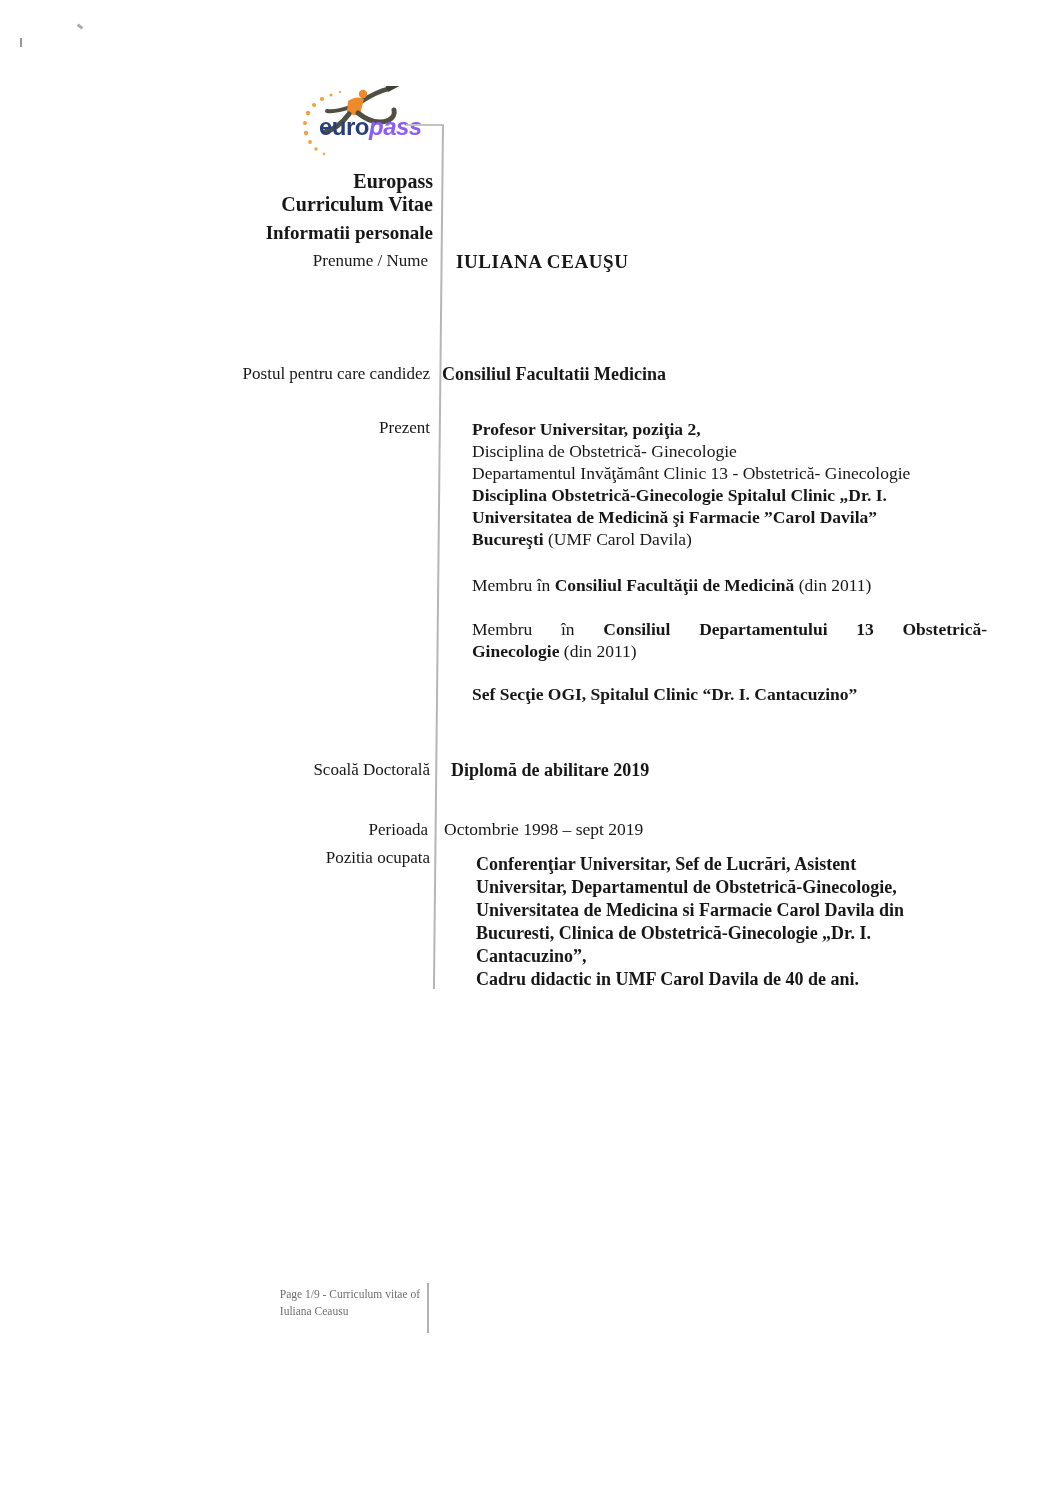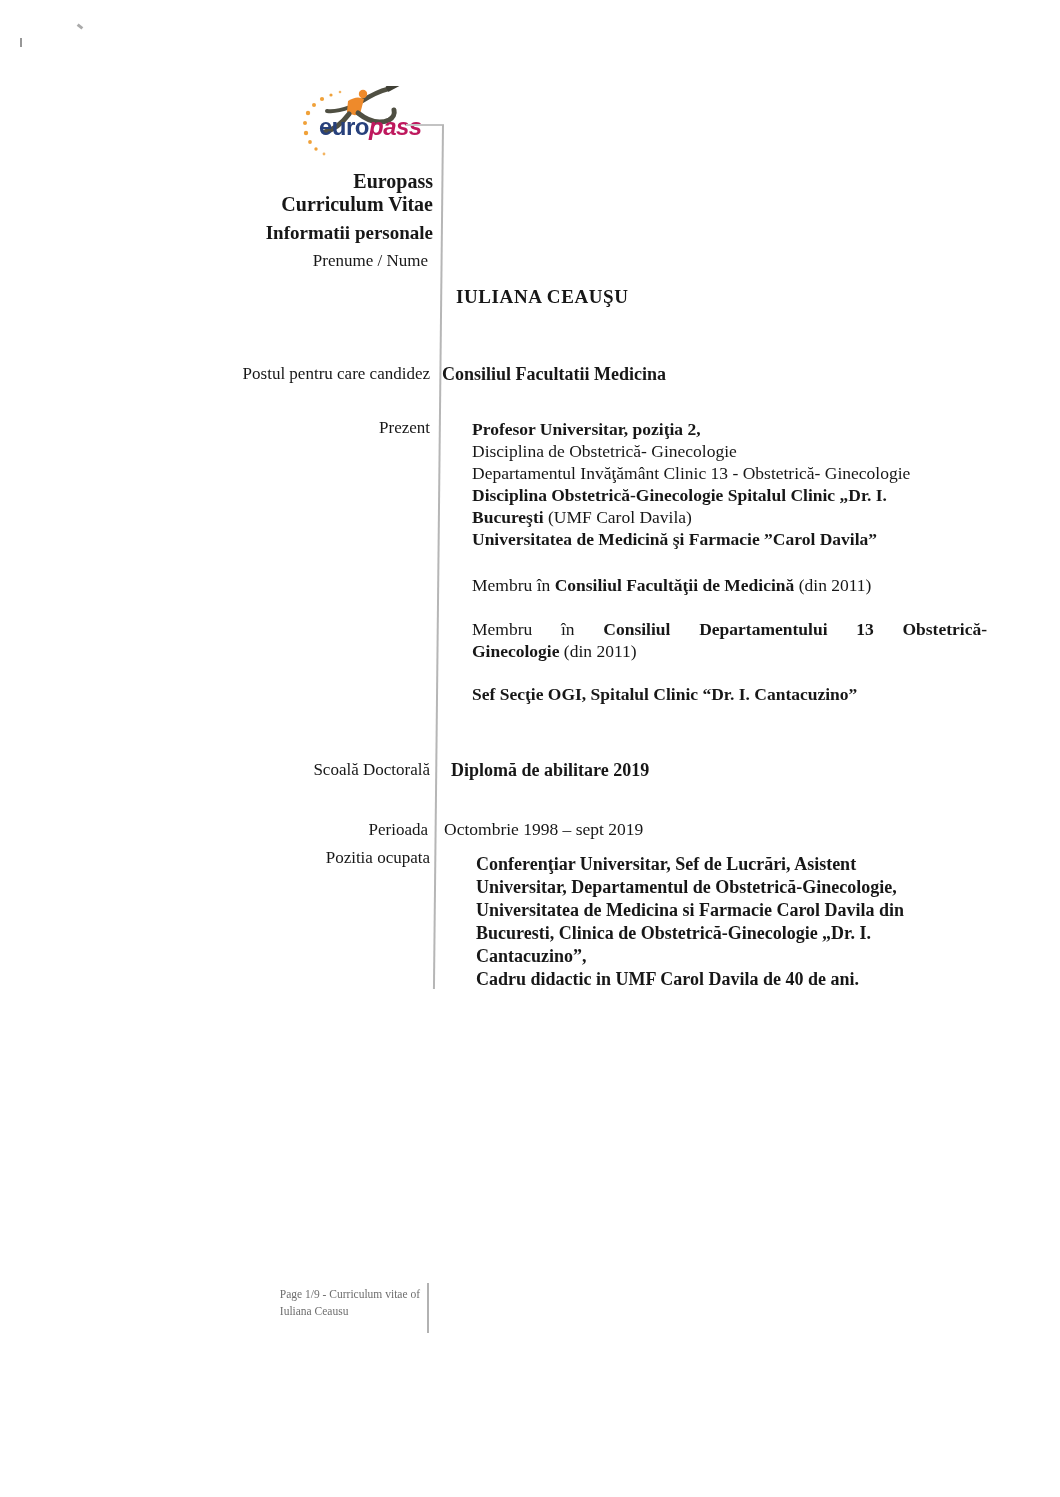--- a/index.html
+++ b/index.html
@@ -15,34 +15,34 @@
   .artifact2{left:20px;top:38px;width:2px;height:9px;background:#7d7d7d;opacity:.8;}
   
   .h-stub{left:406px;top:124px;width:38px;height:2px;background:#c3c3c3;}
   .v-divider{left:442px;top:125px;width:2px;height:864px;background:#b6b6b6;transform:rotate(0.6deg);transform-origin:top center;}
   .footer-vline{left:427px;top:1283px;width:2px;height:50px;background:#b2b2b2;}
   
   .logo{left:298px;top:86px;width:150px;height:74px;}
   .logo svg{position:absolute;left:0;top:0;}
   .wordmark{position:absolute;left:21px;top:27px;font-family:"Liberation Sans","DejaVu Sans",sans-serif;font-size:24px;letter-spacing:-0.5px;white-space:nowrap;}
   .wm-euro{color:#27407b;font-weight:600;}
-  .wm-pass{color:#be185d;font-weight:800;font-style:italic;}
+  .wm-pass{color:#8b5cf6;font-weight:800;font-style:italic;}
   
   .hdr-title{right:627px;top:170px;text-align:right;font-weight:bold;font-size:20px;line-height:23px;white-space:nowrap;}
   .hdr-section{right:627px;top:222px;text-align:right;font-weight:bold;font-size:19px;white-space:nowrap;}
   
   .lbl{text-align:right;font-size:17px;white-space:nowrap;}
   .lbl-name{right:632px;top:251px;}
   .lbl-post{right:630px;top:364px;}
   .lbl-present{right:630px;top:418px;}
   .lbl-doctoral{right:630px;top:760px;}
   .lbl-period{right:632px;top:820px;}
   .lbl-position{right:630px;top:848px;}
   
-  .val-name{left:456px;top:251px;font-weight:bold;font-size:19px;letter-spacing:.6px;white-space:nowrap;margin-top:35px;}
+  .val-name{left:456px;top:251px;font-weight:bold;font-size:19px;letter-spacing:.6px;white-space:nowrap;}
   .val-post{left:442px;top:364px;font-weight:bold;font-size:18px;white-space:nowrap;}
   .present-block{left:441px;top:418px;width:546px;font-size:17.5px;line-height:22px;}
   .pline{min-height:22px;padding-left:31px;}
   .pline b{font-weight:bold;}
   .gap24{height:24px;}
   .gap22{height:22px;}
   .gap21{height:21px;}
   .justify{text-align:justify;text-align-last:justify;}
   .val-doctoral{left:451px;top:760px;font-weight:bold;font-size:18px;white-space:nowrap;}
   .val-period{left:444px;top:819px;font-size:17.5px;white-space:nowrap;}
@@ -100,22 +100,22 @@
 
 <div class="abs lbl lbl-post">Postul pentru care candidez</div>
 <div class="abs val-post">Consiliul Facultatii Medicina</div>
 
 <div class="abs lbl lbl-present">Prezent</div>
 <div class="abs present-block">
   <div class="pline"><b>Profesor Universitar, poziţia 2,</b></div>
   <div class="pline">Disciplina de Obstetrică- Ginecologie</div>
   <div class="pline">Departamentul Invăţământ Clinic 13 - Obstetrică- Ginecologie</div>
   <div class="pline"><b>Disciplina Obstetrică-Ginecologie Spitalul Clinic „Dr. I.</b></div>
+  <div class="pline"><b>Universitatea de Medicină şi Farmacie ”Carol Davila”</b></div>
   <div class="pline"><b>Bucureşti </b><span>(UMF Carol Davila)</span></div>
-  <div class="pline"><b>Universitatea de Medicină şi Farmacie ”Carol Davila”</b></div>
   <div class="gap24"></div>
   <div class="pline"><span>Membru în </span><b>Consiliul Facultăţii de Medicină </b><span>(din 2011)</span></div>
   <div class="gap22"></div>
   <div class="pline justify"><span>Membru în </span><b>Consiliul Departamentului 13 Obstetrică-</b></div>
   <div class="pline"><b>Ginecologie </b><span>(din 2011)</span></div>
   <div class="gap21"></div>
   <div class="pline"><b>Sef Secţie OGI, Spitalul Clinic “Dr. I. Cantacuzino”</b></div>
 </div>
 
 <div class="abs lbl lbl-doctoral">Scoală Doctorală</div>

